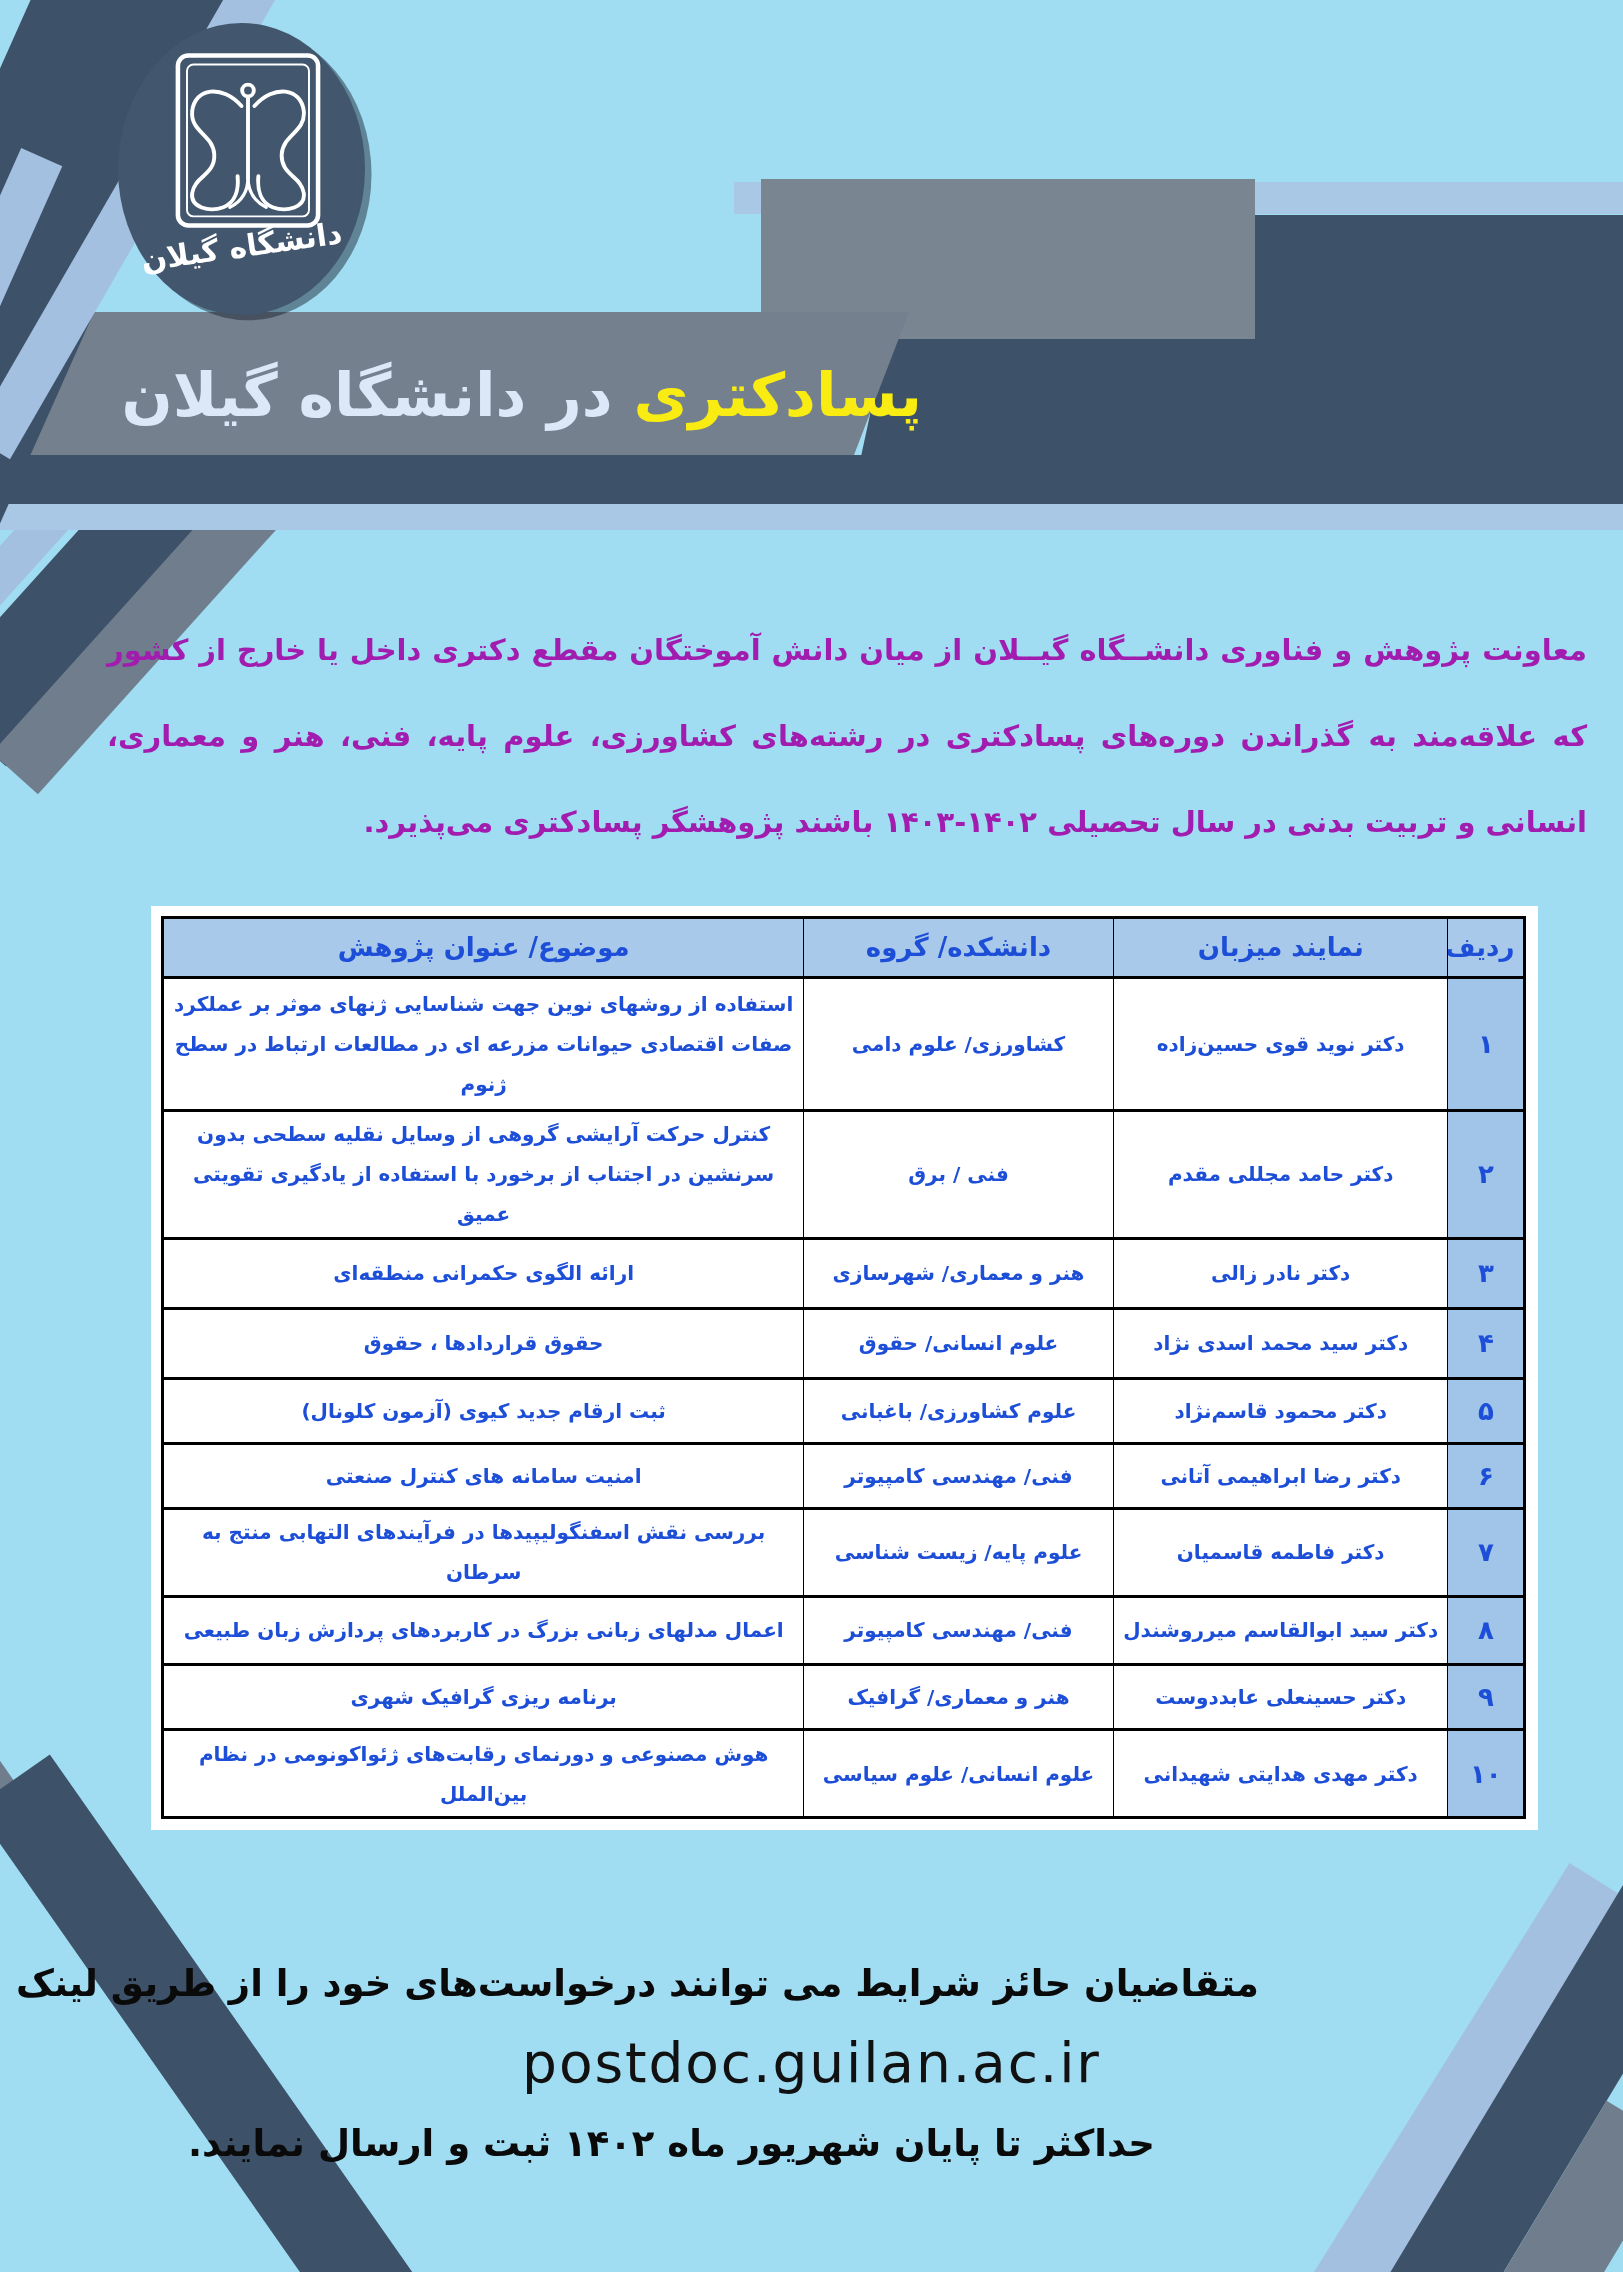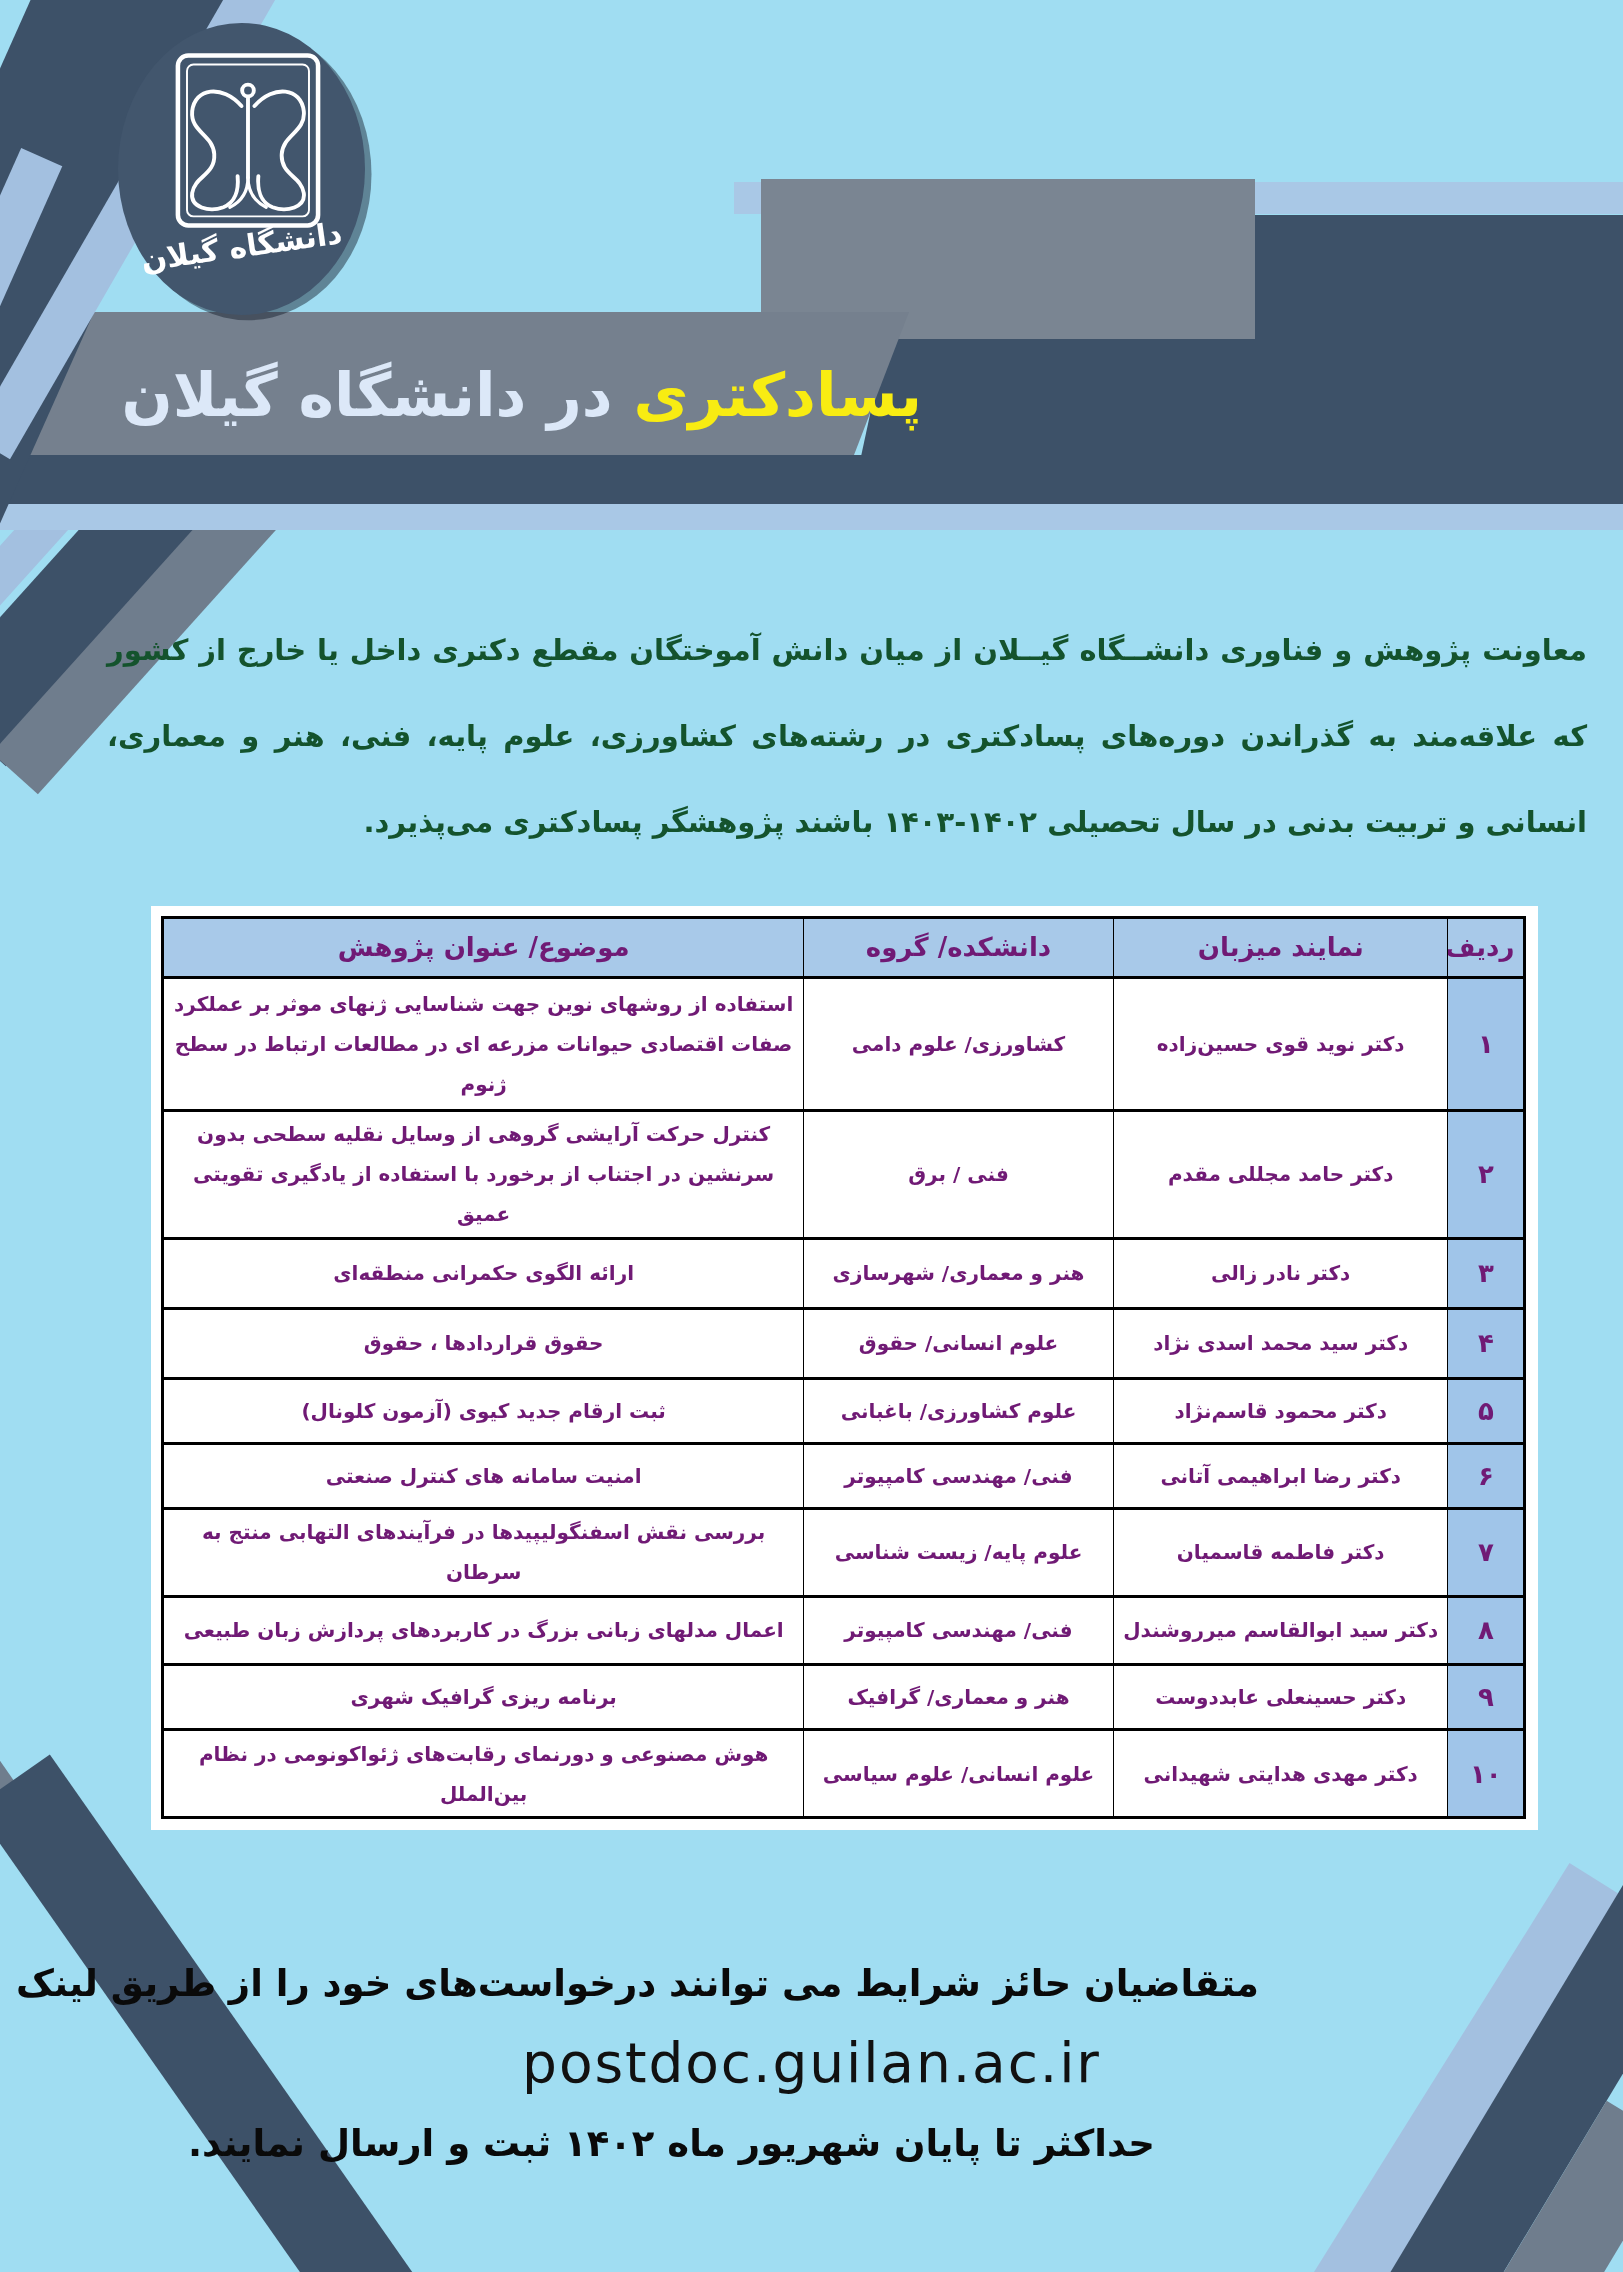--- a/index.html
+++ b/index.html
@@ -43,30 +43,30 @@
 
   
   .title-right{right:45px;top:330px;height:130px;line-height:130px;z-index:6;
                font-size:60px;font-weight:bold;color:#dce8f8;direction:rtl;white-space:nowrap;}
   .title-left{left:114px;top:330px;width:808px;height:130px;line-height:130px;z-index:6;
               font-size:60px;font-weight:bold;color:#dce8f8;direction:rtl;white-space:nowrap;}
   .hl-yellow{color:#f8ec12;}
 
   
   .intro{left:107px;top:607px;width:1480px;z-index:2;direction:rtl;text-align:justify;
-         font-size:29px;font-weight:bold;color:#14532d;line-height:86px;}
+         font-size:29px;font-weight:bold;color:#a21caf;line-height:86px;}
 
   
   .table-wrap{left:151px;top:906px;width:1387px;background:#ffffff;padding:10.4px;z-index:2;
               box-sizing:border-box;}
   table.rtbl{width:1365px;border-collapse:collapse;table-layout:fixed;direction:rtl;
              border:3.2px solid #000;font-family:"DejaVu Sans",sans-serif;}
   table.rtbl th,table.rtbl td{border-left:1.9px solid #000;border-right:1.9px solid #000;
              border-bottom:3.9px solid #000;border-top:none;text-align:center;vertical-align:middle;
-             padding:2.6px 9px;color:#701a75;overflow:hidden;}
+             padding:2.6px 9px;color:#1d4ed8;overflow:hidden;}
   table.rtbl th{background:#a8c9e9;font-size:26px;font-weight:bold;height:51px;}
   table.rtbl td{background:#ffffff;font-size:20px;font-weight:bold;line-height:2.0;}
   table.rtbl td.radif{background:#a0c5e9;font-size:26px;}
   col.c-radif{width:77px;} col.c-prof{width:334px;} col.c-fac{width:310px;} col.c-topic{width:640px;}
 
   
   .f-line1{left:0;top:1962px;width:1323px;text-align:left;z-index:2;direction:rtl;
            font-size:37px;font-weight:bold;color:#0a0a0a;margin-left:16px;}
   .f-link{left:0;top:2031px;width:1623px;text-align:center;z-index:2;
           font-size:55px;color:#111;letter-spacing:1.9px;font-family:"DejaVu Sans",sans-serif;}

